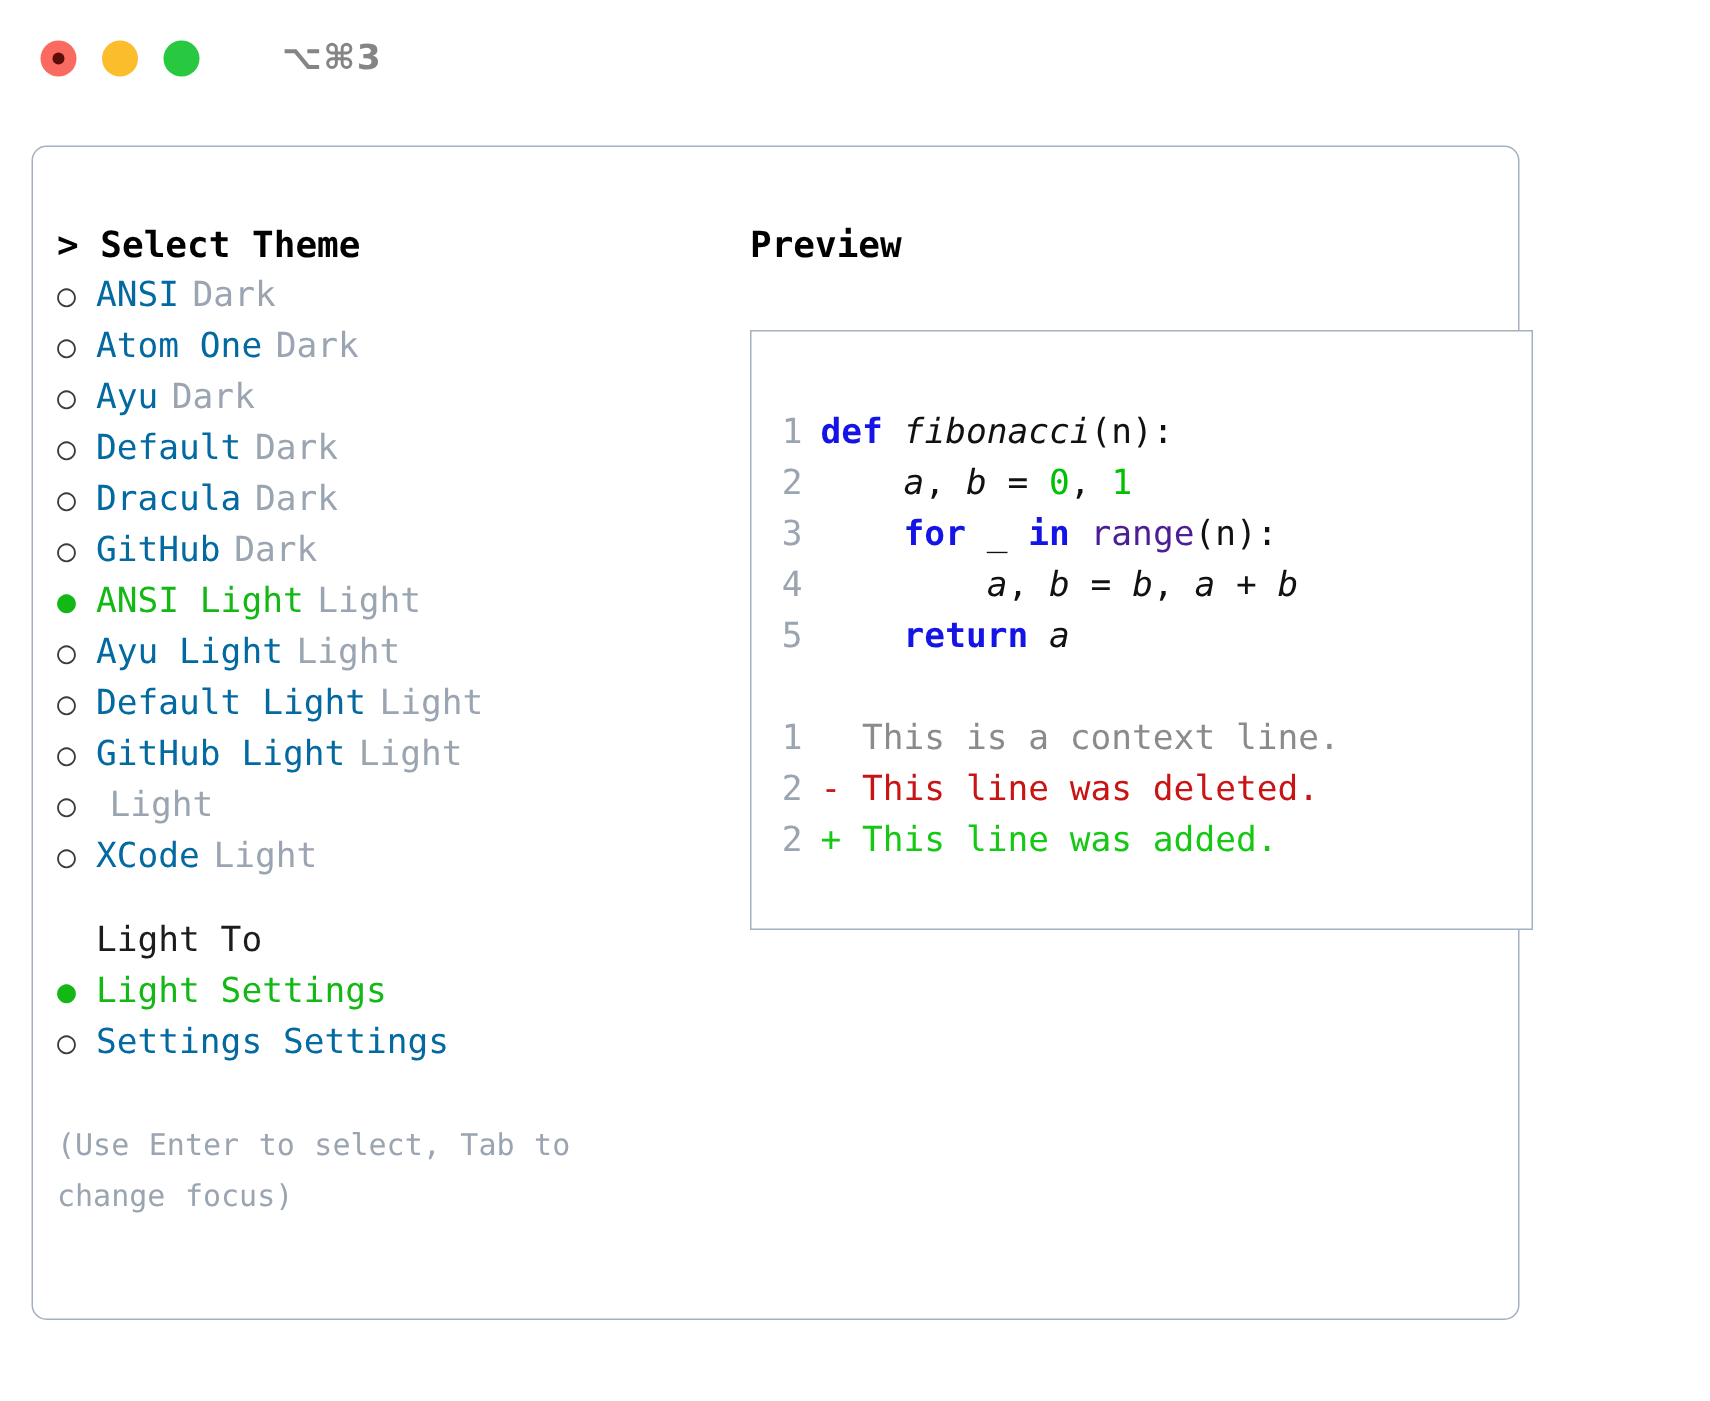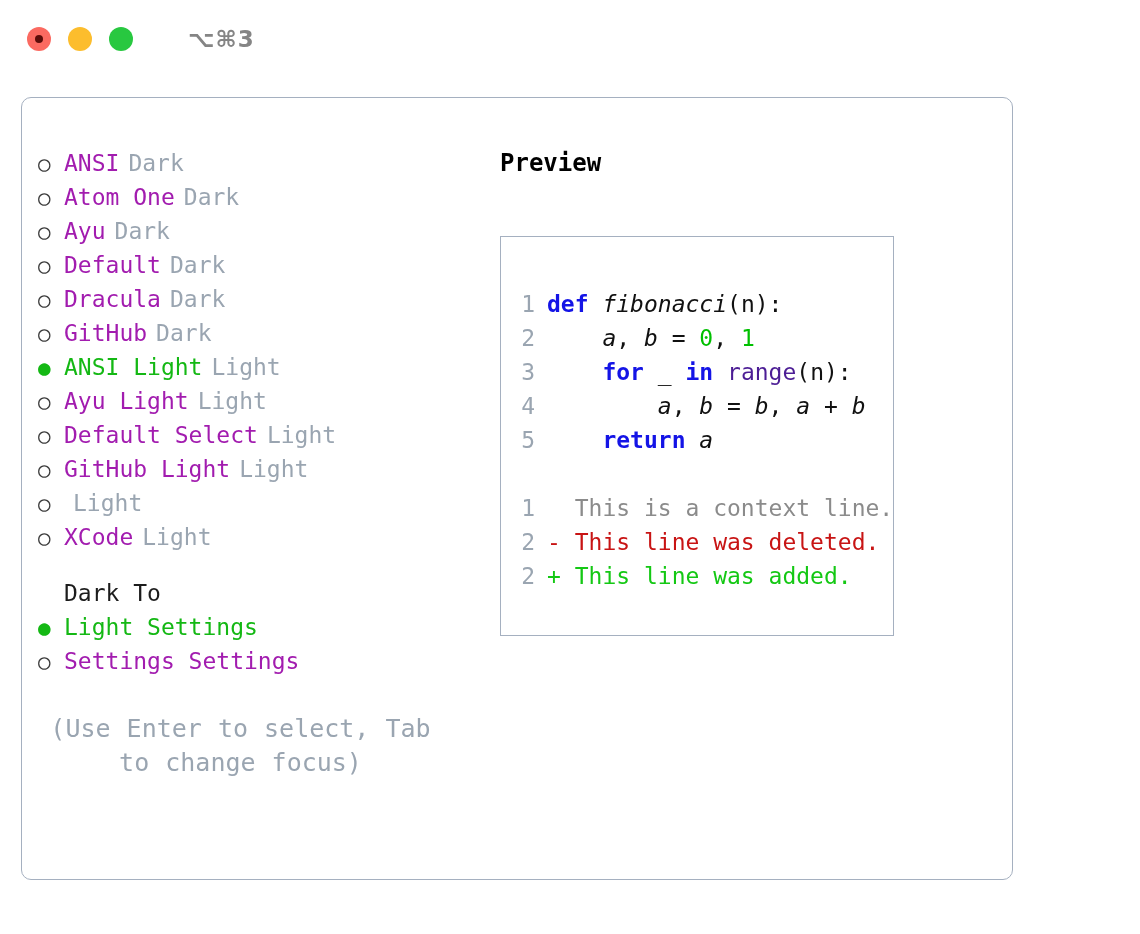--- a/index.html
+++ b/index.html
@@ -119,21 +119,21 @@
   .bullet {
     width: 26px;
     flex: 0 0 26px;
     font-size: 21px;
     color: #3c3c3c;
     line-height: 34px;
   }
   .bullet.sel { color: #14b814; }
   .row.selected .name { color: #14b814; }
   .name {
-    color: #a21caf;
+    color: #0369a1;
     font-weight: 500;
   }
   .variant {
     color: #9aa5b1;
     margin-left: 9px;
   }
   .row.selected .variant { color: #9aa5b1; }
 
   .apply-title {
     font-size: 23px;
@@ -141,38 +141,37 @@
     line-height: 34px;
     padding-left: 26px;
     white-space: pre;
     font-weight: 500;
   }
   .spacer-sm { height: 22px; }
   .spacer-md { height: 34px; }
 
   .hint {
     color: #9aa5b1;
-    font-size: 25px;
+    font-size: 20px;
     line-height: 34px;
     width: 405px;
     white-space: normal;
     word-spacing: 1px;
-    text-align: center;
   }
 
   
   .right-col {
     position: absolute;
     left: 478px;
     top: 48px;
     width: 500px;
   }
   .preview-box {
-    margin-top: 56px;
-    width: 394px;
+    margin-top: 40px;
+    width: 522px;
     height: 400px;
     border: 1.8px solid #a5b0c0;
     box-sizing: border-box;
     background: #ffffff;
     position: relative;
   }
   .code {
     position: absolute;
     left: 12px;
     top: 50px;
@@ -212,39 +211,40 @@
       <span class="light green"></span>
     </div>
     <div class="shortcut">⌥⌘3</div>
   </div>
 
   <div class="panel">
     <div class="columns">
 
       <div class="left-col">
 
+        <div class="section-title">&gt; Select Theme</div>
 
         <div class="theme-list" id="theme-list">
             <div class="row"><span class="bullet">○</span><span class="name">ANSI</span><span class="variant">Dark</span></div>
             <div class="row"><span class="bullet">○</span><span class="name">Atom One</span><span class="variant">Dark</span></div>
             <div class="row"><span class="bullet">○</span><span class="name">Ayu</span><span class="variant">Dark</span></div>
             <div class="row"><span class="bullet">○</span><span class="name">Default</span><span class="variant">Dark</span></div>
             <div class="row"><span class="bullet">○</span><span class="name">Dracula</span><span class="variant">Dark</span></div>
             <div class="row"><span class="bullet">○</span><span class="name">GitHub</span><span class="variant">Dark</span></div>
             <div class="row selected"><span class="bullet sel">●</span><span class="name">ANSI Light</span><span class="variant">Light</span></div>
             <div class="row"><span class="bullet">○</span><span class="name">Ayu Light</span><span class="variant">Light</span></div>
-            <div class="row"><span class="bullet">○</span><span class="name">Default Select</span><span class="variant">Light</span></div>
+            <div class="row"><span class="bullet">○</span><span class="name">Default Light</span><span class="variant">Light</span></div>
             <div class="row"><span class="bullet">○</span><span class="name">GitHub Light</span><span class="variant">Light</span></div>
             <div class="row"><span class="bullet">○</span><span class="variant">Light</span></div>
             <div class="row"><span class="bullet">○</span><span class="name">XCode</span><span class="variant">Light</span></div>
           </div>
 
         <div class="spacer-sm"></div>
 
-        <div class="apply-title">Dark To</div>
+        <div class="apply-title">Light To</div>
 
         <div class="apply-list" id="apply-list">
             <div class="row selected"><span class="bullet sel">●</span><span class="name">Light Settings</span></div>
             <div class="row"><span class="bullet">○</span><span class="name">Settings Settings</span></div>
           </div>
 
         <div class="spacer-md"></div>
 
         <div class="hint">(Use Enter to select, Tab to change focus)</div>
       </div>

